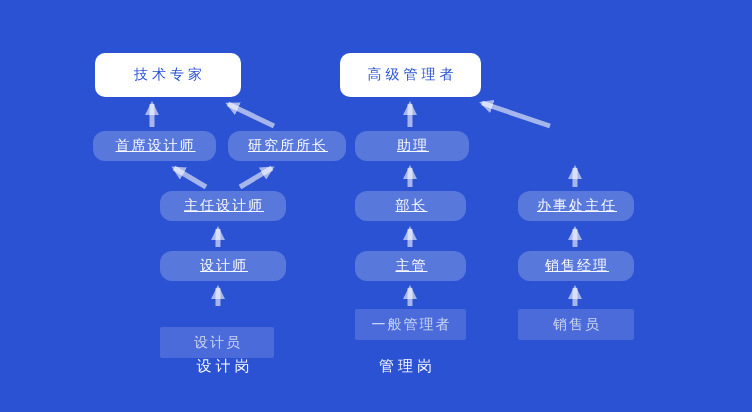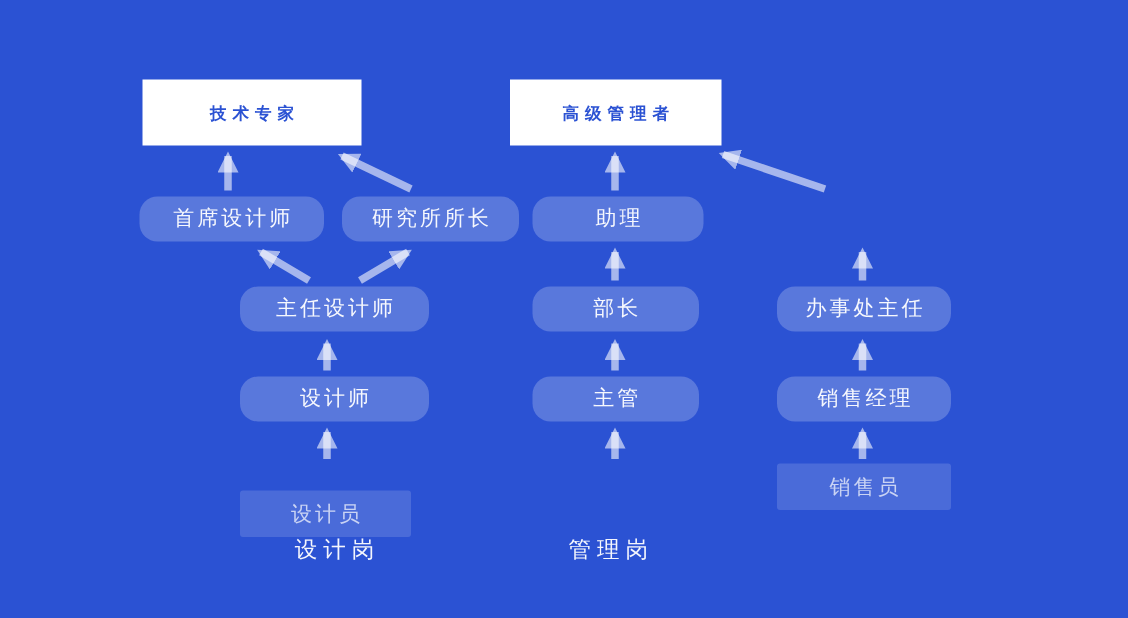--- a/index.html
+++ b/index.html
@@ -33,34 +33,35 @@
     display: flex;
     align-items: center;
     justify-content: center;
     box-sizing: border-box;
     white-space: nowrap;
   }
   .top-node {
     height: 44px;
     background: #ffffff;
     color: #2b52d3;
-    font-size: 11px;
-    font-weight: 700;
+    font-size: 14px;
+    font-weight: 400;
     letter-spacing: 4px;
     text-indent: 4px;
-    border-radius: 0;
+    border-radius: 10px;
   }
   .mid-node {
     height: 30px;
     background: rgba(255,255,255,0.22);
     color: rgba(255,255,255,0.95);
     font-size: 14px;
     letter-spacing: 2px;
     text-indent: 2px;
     border-radius: 12px;
+    text-decoration: underline;
   }
   .base-node {
     height: 31px;
     background: rgba(255,255,255,0.15);
     color: rgba(255,255,255,0.70);
     font-size: 14px;
     letter-spacing: 2px;
     text-indent: 2px;
     border-radius: 2px;
   }
@@ -112,18 +113,19 @@
 
   <div class="node mid-node" style="left:160px; top:191px; width:126px;">主任设计师</div>
   <div class="node mid-node" style="left:355px; top:191px; width:111px;">部长</div>
   <div class="node mid-node" style="left:518px; top:191px; width:116px;">办事处主任</div>
 
   <div class="node mid-node" style="left:160px; top:251px; width:126px;text-align:center;">设计师</div>
   <div class="node mid-node" style="left:355px; top:251px; width:111px;">主管</div>
   <div class="node mid-node" style="left:518px; top:251px; width:116px;">销售经理</div>
 
   <div class="node base-node" style="left:160px; top:327px; width:114px;text-align:center;">设计员</div>
+  <div class="node base-node" style="left:355px; top:309px; width:111px;">一般管理者</div>
   <div class="node base-node" style="left:518px; top:309px; width:116px;text-align:right;">销售员</div>
 
   <div class="track-label" style="left:350px; top:357px; width:111px;">管理岗</div>
   <div class="track-label" style="left:160px; top:357px; width:126px;">设计岗</div>
 
 </div>
 
 </body></html>

